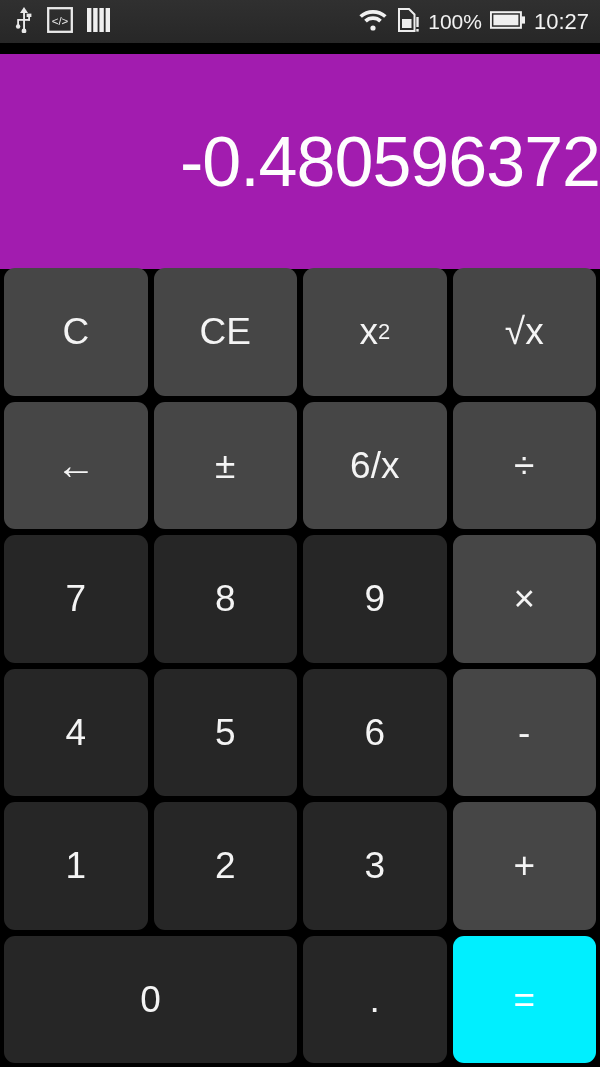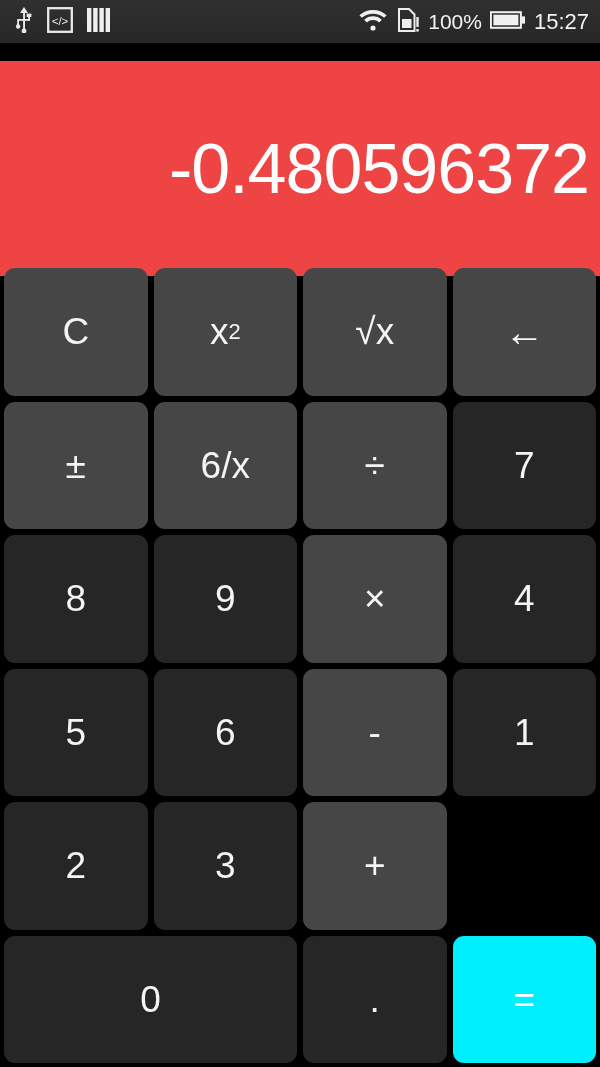--- a/index.html
+++ b/index.html
@@ -22,23 +22,23 @@
   #sb-right { margin-left:auto; display:flex; align-items:center; gap:8px; }
   .sb-ico { display:block; }
   #sb-battery-pct, #sb-clock {
     color:#f2f2f2; font-size:21px; letter-spacing:0px; line-height:1;
     font-family:"Liberation Sans", sans-serif;
   }
   #sb-clock { font-size:22px; }
 
   
   #display {
-    position:absolute; left:0; top:61px; width:600px; height:215px;
+    position:absolute; left:0; top:54px; width:600px; height:215px;
     display:flex; align-items:center; justify-content:flex-end;
-    padding-right:11px; background:#ef4444;
+    background:#a21caf;
   }
   #display-value {
     color:#fdfdfd;
     font-size:70px;
     font-weight:400;
     letter-spacing:-1px;
     line-height:1;
     white-space:nowrap;
     font-family:"Liberation Sans", sans-serif;
   }
@@ -128,30 +128,31 @@
         </svg>
       </span>
       <span id="sb-battery-pct">100%</span>
       <span class="sb-ico">
         <svg width="36" height="20" viewBox="0 0 36 20">
           <rect x="0.9" y="2.2" width="30" height="15.6" fill="none" stroke="#f0f0f0" stroke-width="2"></rect>
           <rect x="3.4" y="4.7" width="25" height="10.6" fill="#f0f0f0"></rect>
           <rect x="31.4" y="6.4" width="3.6" height="7.2" fill="#f0f0f0"></rect>
         </svg>
       </span>
-      <span id="sb-clock">15:27</span>
+      <span id="sb-clock">10:27</span>
     </div>
   </div>
 
   <div id="display">
     <span id="display-value">-0.480596372</span>
   </div>
 
   <div id="keypad">
       <button class="key fn">C</button>
+      <button class="key fn">CE</button>
       <button class="key fn sup">x<sup>2</sup></button>
       <button class="key fn">√x</button>
       <button class="key fn arrow">←</button>
       <button class="key fn">±</button>
       <button class="key fn">6/x</button>
       <button class="key op">÷</button>
       <button class="key num">7</button>
       <button class="key num">8</button>
       <button class="key num">9</button>
       <button class="key op">×</button>

